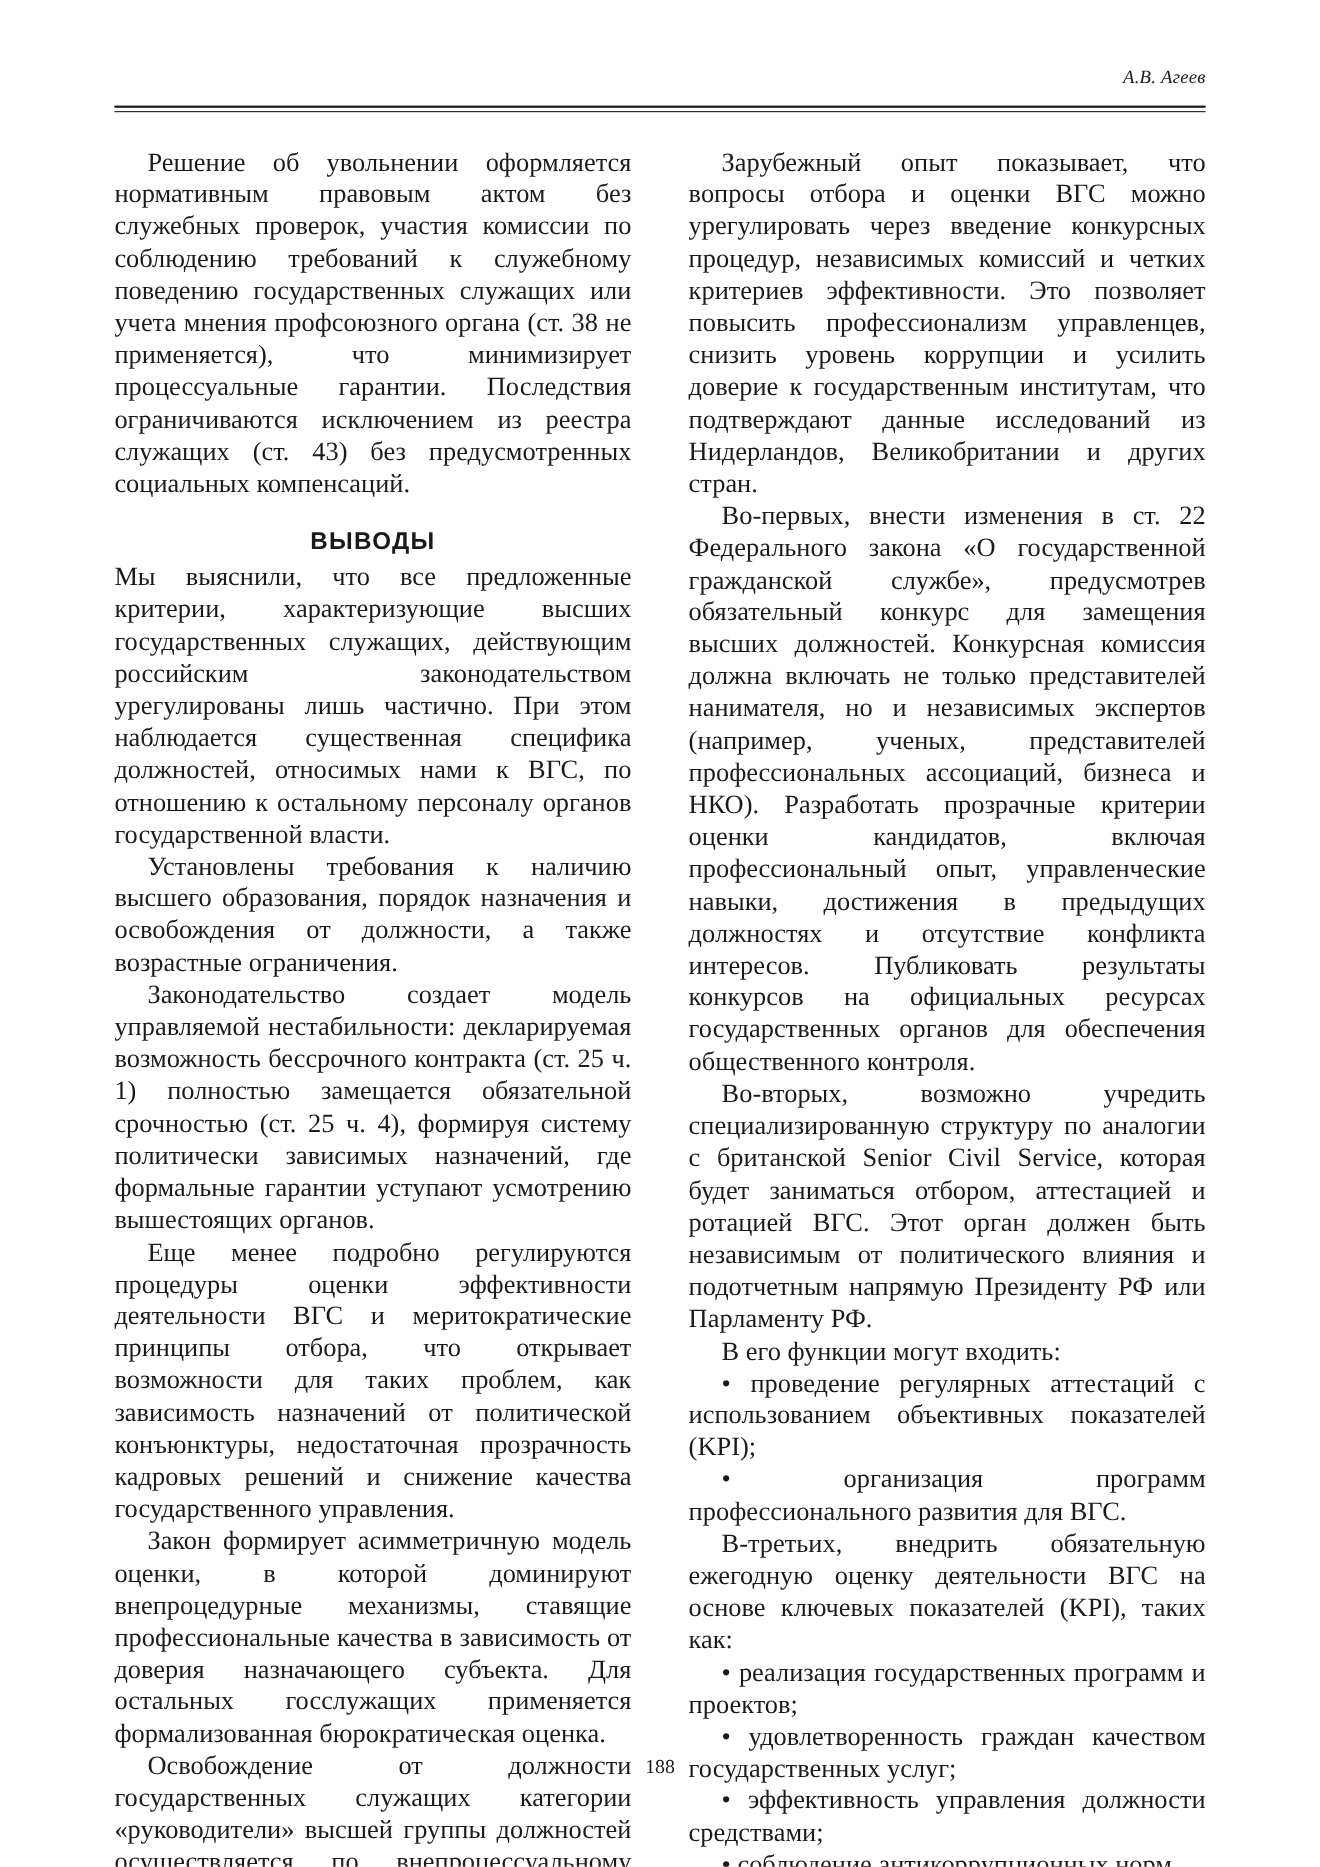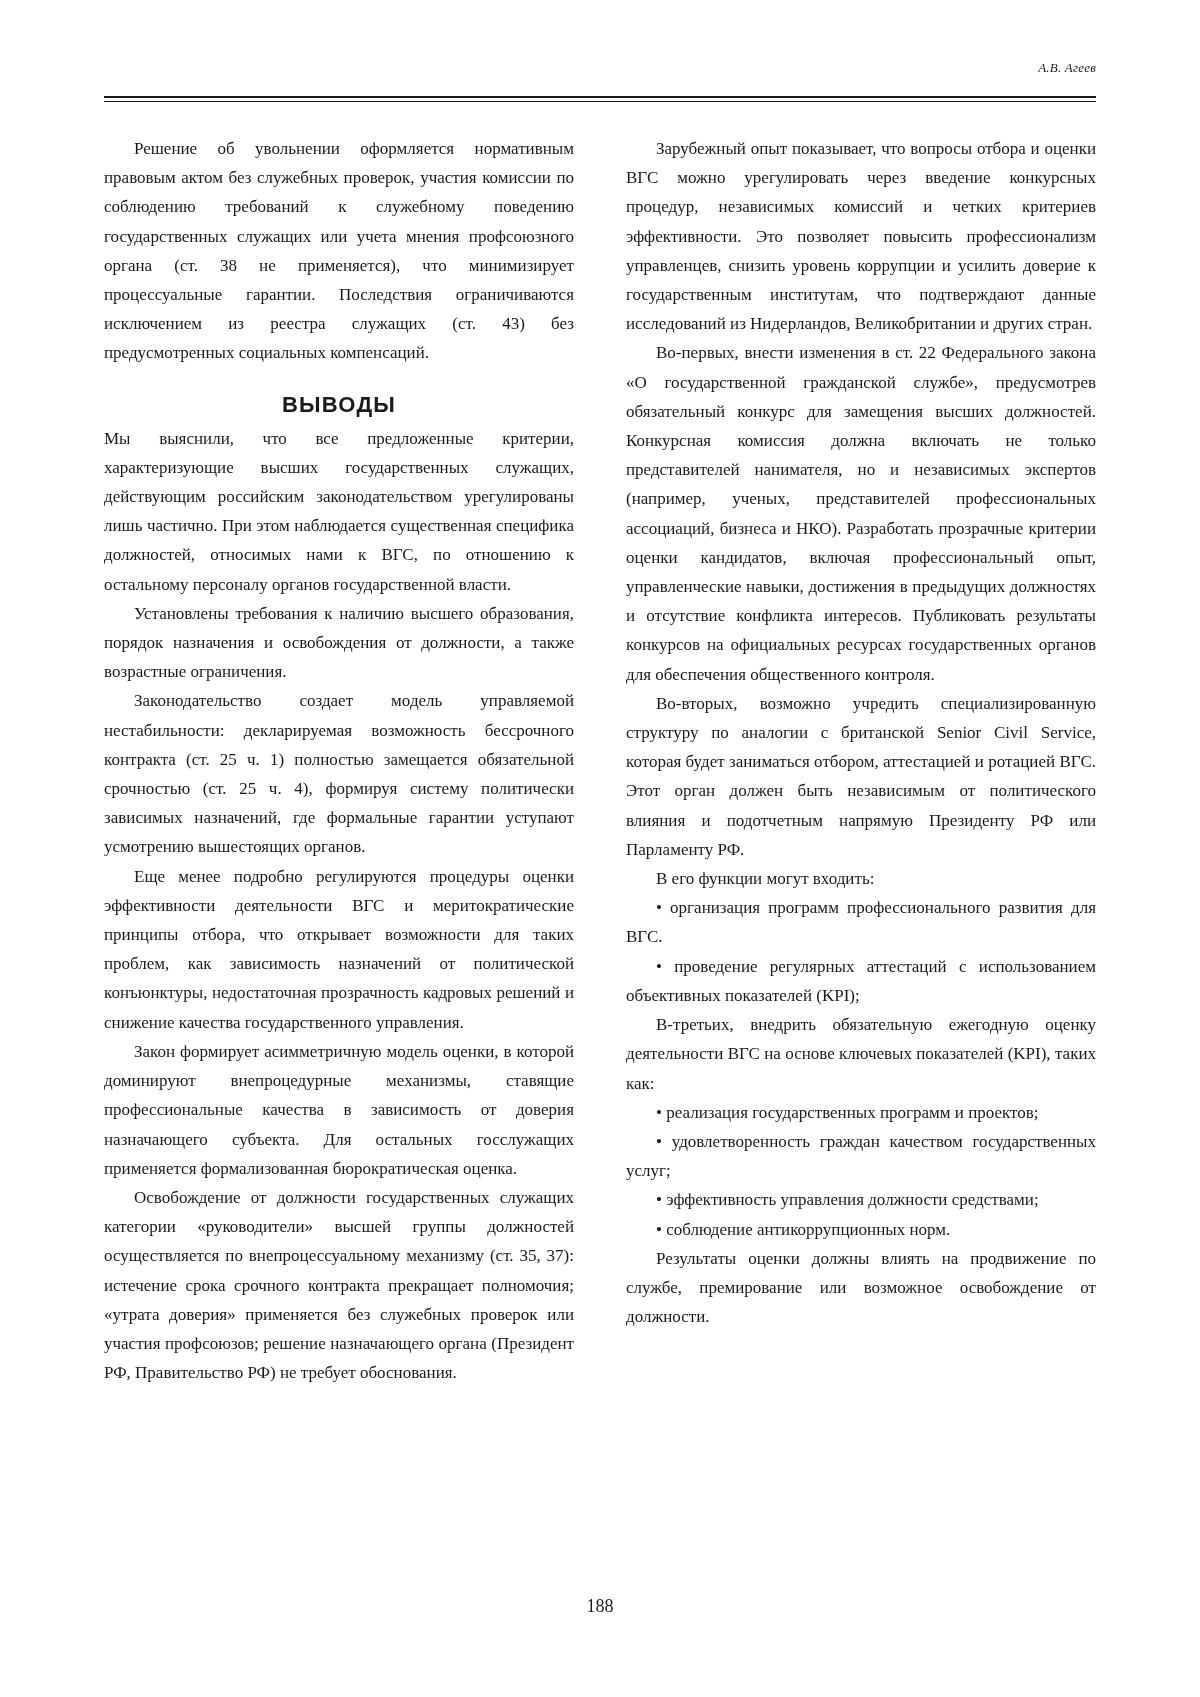--- a/index.html
+++ b/index.html
@@ -23,21 +23,21 @@
     left: 104px;
     right: 104px;
     height: 44px;
   }
   .header-author {
     position: absolute;
     right: 0;
     top: 0;
     font-family: "Liberation Serif", serif;
     font-style: italic;
-    font-size: 13px;
+    font-size: 17px;
     letter-spacing: 0.2px;
     color: #1a1a1a;
   }
   .rule-thick {
     position: absolute;
     left: 0;
     right: 0;
     top: 36px;
     height: 2px;
     background: #1a1a1a;
@@ -57,21 +57,21 @@
     right: 104px;
     display: flex;
     gap: 52px;
   }
   .col {
     width: 470px;
     flex: 0 0 470px;
   }
   p {
     margin: 0;
-    font-size: 17px;
+    font-size: 24px;
     line-height: 29.2px;
     text-align: justify;
     text-justify: inter-word;
     hyphens: manual;
   }
   p.indent {
     text-indent: 30px;
   }
   p.noindent {
     text-indent: 0;
@@ -123,22 +123,22 @@
       <p class="indent">Еще менее подробно регулируются процедуры оценки эффективности деятельности ВГС и меритократические принципы отбора, что открывает возможности для таких проблем, как зависимость назначений от политической конъюнктуры, недостаточная прозрачность кадровых решений и снижение качества государственного управления.</p>
       <p class="indent">Закон формирует асимметричную модель оценки, в которой доминируют внепроцедурные механизмы, ставящие профессиональные качества в зависимость от доверия назначающего субъекта. Для остальных госслужащих применяется формализованная бюрократическая оценка.</p>
       <p class="indent">Освобождение от должности государственных служащих категории «руководители» высшей группы должностей осуществляется по внепроцессуальному механизму (ст. 35, 37): истечение срока срочного контракта прекращает полномочия; «утрата доверия» применяется без служебных проверок или участия профсоюзов; решение назначающего органа (Президент РФ, Правительство РФ) не требует обоснования.</p>
     </div>
 
     <div class="col">
       <p class="indent">Зарубежный опыт показывает, что вопросы отбора и оценки ВГС можно урегулировать через введение конкурсных процедур, независимых комиссий и четких критериев эффективности. Это позволяет повысить профессионализм управленцев, снизить уровень коррупции и усилить доверие к государственным институтам, что подтверждают данные исследований из Нидерландов, Великобритании и других стран.</p>
       <p class="indent">Во-первых, внести изменения в ст. 22 Федерального закона «О государственной гражданской службе», предусмотрев обязательный конкурс для замещения высших должностей. Конкурсная комиссия должна включать не только представителей нанимателя, но и независимых экспертов (например, ученых, представителей профессиональных ассоциаций, бизнеса и НКО). Разработать прозрачные критерии оценки кандидатов, включая профессиональный опыт, управленческие навыки, достижения в предыдущих должностях и отсутствие конфликта интересов. Публиковать результаты конкурсов на официальных ресурсах государственных органов для обеспечения общественного контроля.</p>
       <p class="indent">Во-вторых, возможно учредить специализированную структуру по аналогии с британской Senior Civil Service, которая будет заниматься отбором, аттестацией и ротацией ВГС. Этот орган должен быть независимым от политического влияния и подотчетным напрямую Президенту РФ или Парламенту РФ.</p>
       <p class="indent">В его функции могут входить:</p>
+      <p class="bullet">• проведение регулярных аттестаций с использованием объективных показателей (KPI);</p>
       <p class="bullet">• организация программ профессионального развития для ВГС.</p>
-      <p class="bullet">• проведение регулярных аттестаций с использованием объективных показателей (KPI);</p>
       <p class="indent">В-третьих, внедрить обязательную ежегодную оценку деятельности ВГС на основе ключевых показателей (KPI), таких как:</p>
       <p class="bullet">• реализация государственных программ и проектов;</p>
       <p class="bullet">• удовлетворенность граждан качеством государственных услуг;</p>
       <p class="bullet">• эффективность управления должности средствами;</p>
       <p class="bullet">• соблюдение антикоррупционных норм.</p>
       <p class="indent">Результаты оценки должны влиять на продвижение по службе, премирование или возможное освобождение от должности.</p>
     </div>
 
   </div>
 

